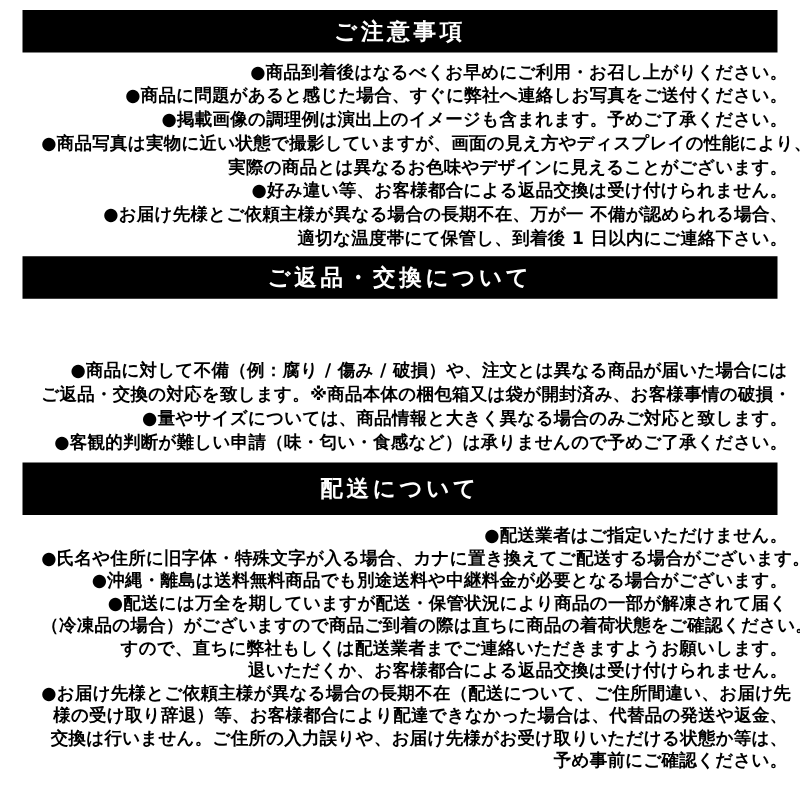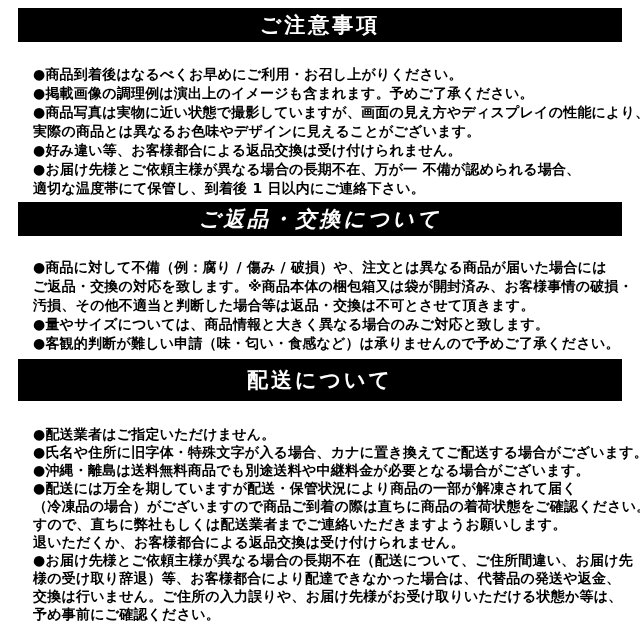--- a/index.html
+++ b/index.html
@@ -14,75 +14,76 @@
     background:var(--page-bg);
     font-family:"DejaVu Sans","Liberation Sans",sans-serif;
     overflow:hidden;
   }
   .page{
     position:relative;
     width:640px;height:640px;
     overflow:hidden;
   }
   .bar{
-    margin:16px 18px;
+    margin:0 18px;
     background:var(--bar-bg);
     color:var(--bar-fg);
     border-radius:0;
     display:flex;
     align-items:center;
     justify-content:center;
     font-weight:bold;
-    font-size:21px;
+    font-size:18px;
     letter-spacing:3px;
     box-sizing:border-box;
   }
   .bar-1{margin-top:8px;height:34px;}
-  .bar-2{margin-top:4px;height:34px;font-style:italic;}
+  .bar-2{margin-top:4px;height:34px;}
   .bar-3{margin-top:6px;height:42px;}
   .lines{
     color:var(--text);
     font-weight:bold;
     font-size:14px;
     padding-left:33px;
     padding-right:10px;
     white-space:nowrap;
+    text-align:right;
   }
   .lines-1{padding-top:7px;}
   .lines-1 .line{line-height:19px;}
-  .lines-2{padding-top:6px;}
+  .lines-2{padding-top:6px;margin-top:43px;}
   .lines-2 .line{line-height:19px;}
   .lines-3{padding-top:8px;}
   .lines-3 .line{line-height:18px;}
   .line{letter-spacing:0.2px;}
 </style>
 </head>
 <body>
 
 <div class="page">
 
   <section>
     <div class="bar bar-1">ご注意事項</div>
     <div class="lines lines-1">
         <div class="line">●商品到着後はなるべくお早めにご利用・お召し上がりください。</div>
+        <div class="line">●商品に問題があると感じた場合、すぐに弊社へ連絡しお写真をご送付ください。</div>
         <div class="line">●掲載画像の調理例は演出上のイメージも含まれます。予めご了承ください。</div>
         <div class="line">●商品写真は実物に近い状態で撮影していますが、画面の見え方やディスプレイの性能により、</div>
         <div class="line">実際の商品とは異なるお色味やデザインに見えることがございます。</div>
         <div class="line">●好み違い等、お客様都合による返品交換は受け付けられません。</div>
         <div class="line">●お届け先様とご依頼主様が異なる場合の長期不在、万が一 不備が認められる場合、</div>
         <div class="line">適切な温度帯にて保管し、到着後 1 日以内にご連絡下さい。</div>
       </div>
   </section>
 
   <section>
     <div class="bar bar-2">ご返品・交換について</div>
     <div class="lines lines-2">
         <div class="line">●商品に対して不備（例：腐り / 傷み / 破損）や、注文とは異なる商品が届いた場合には</div>
         <div class="line">ご返品・交換の対応を致します。※商品本体の梱包箱又は袋が開封済み、お客様事情の破損・</div>
-        <div class="line">汚損、その他不適当と判断した場合等は返品・交換は不可とさせて頂きます。</div>
         <div class="line">●量やサイズについては、商品情報と大きく異なる場合のみご対応と致します。</div>
         <div class="line">●客観的判断が難しい申請（味・匂い・食感など）は承りませんので予めご了承ください。</div>
       </div>
   </section>
 
   <section>
     <div class="bar bar-3">配送について</div>
     <div class="lines lines-3">
         <div class="line">●配送業者はご指定いただけません。</div>
         <div class="line">●氏名や住所に旧字体・特殊文字が入る場合、カナに置き換えてご配送する場合がございます。</div>

